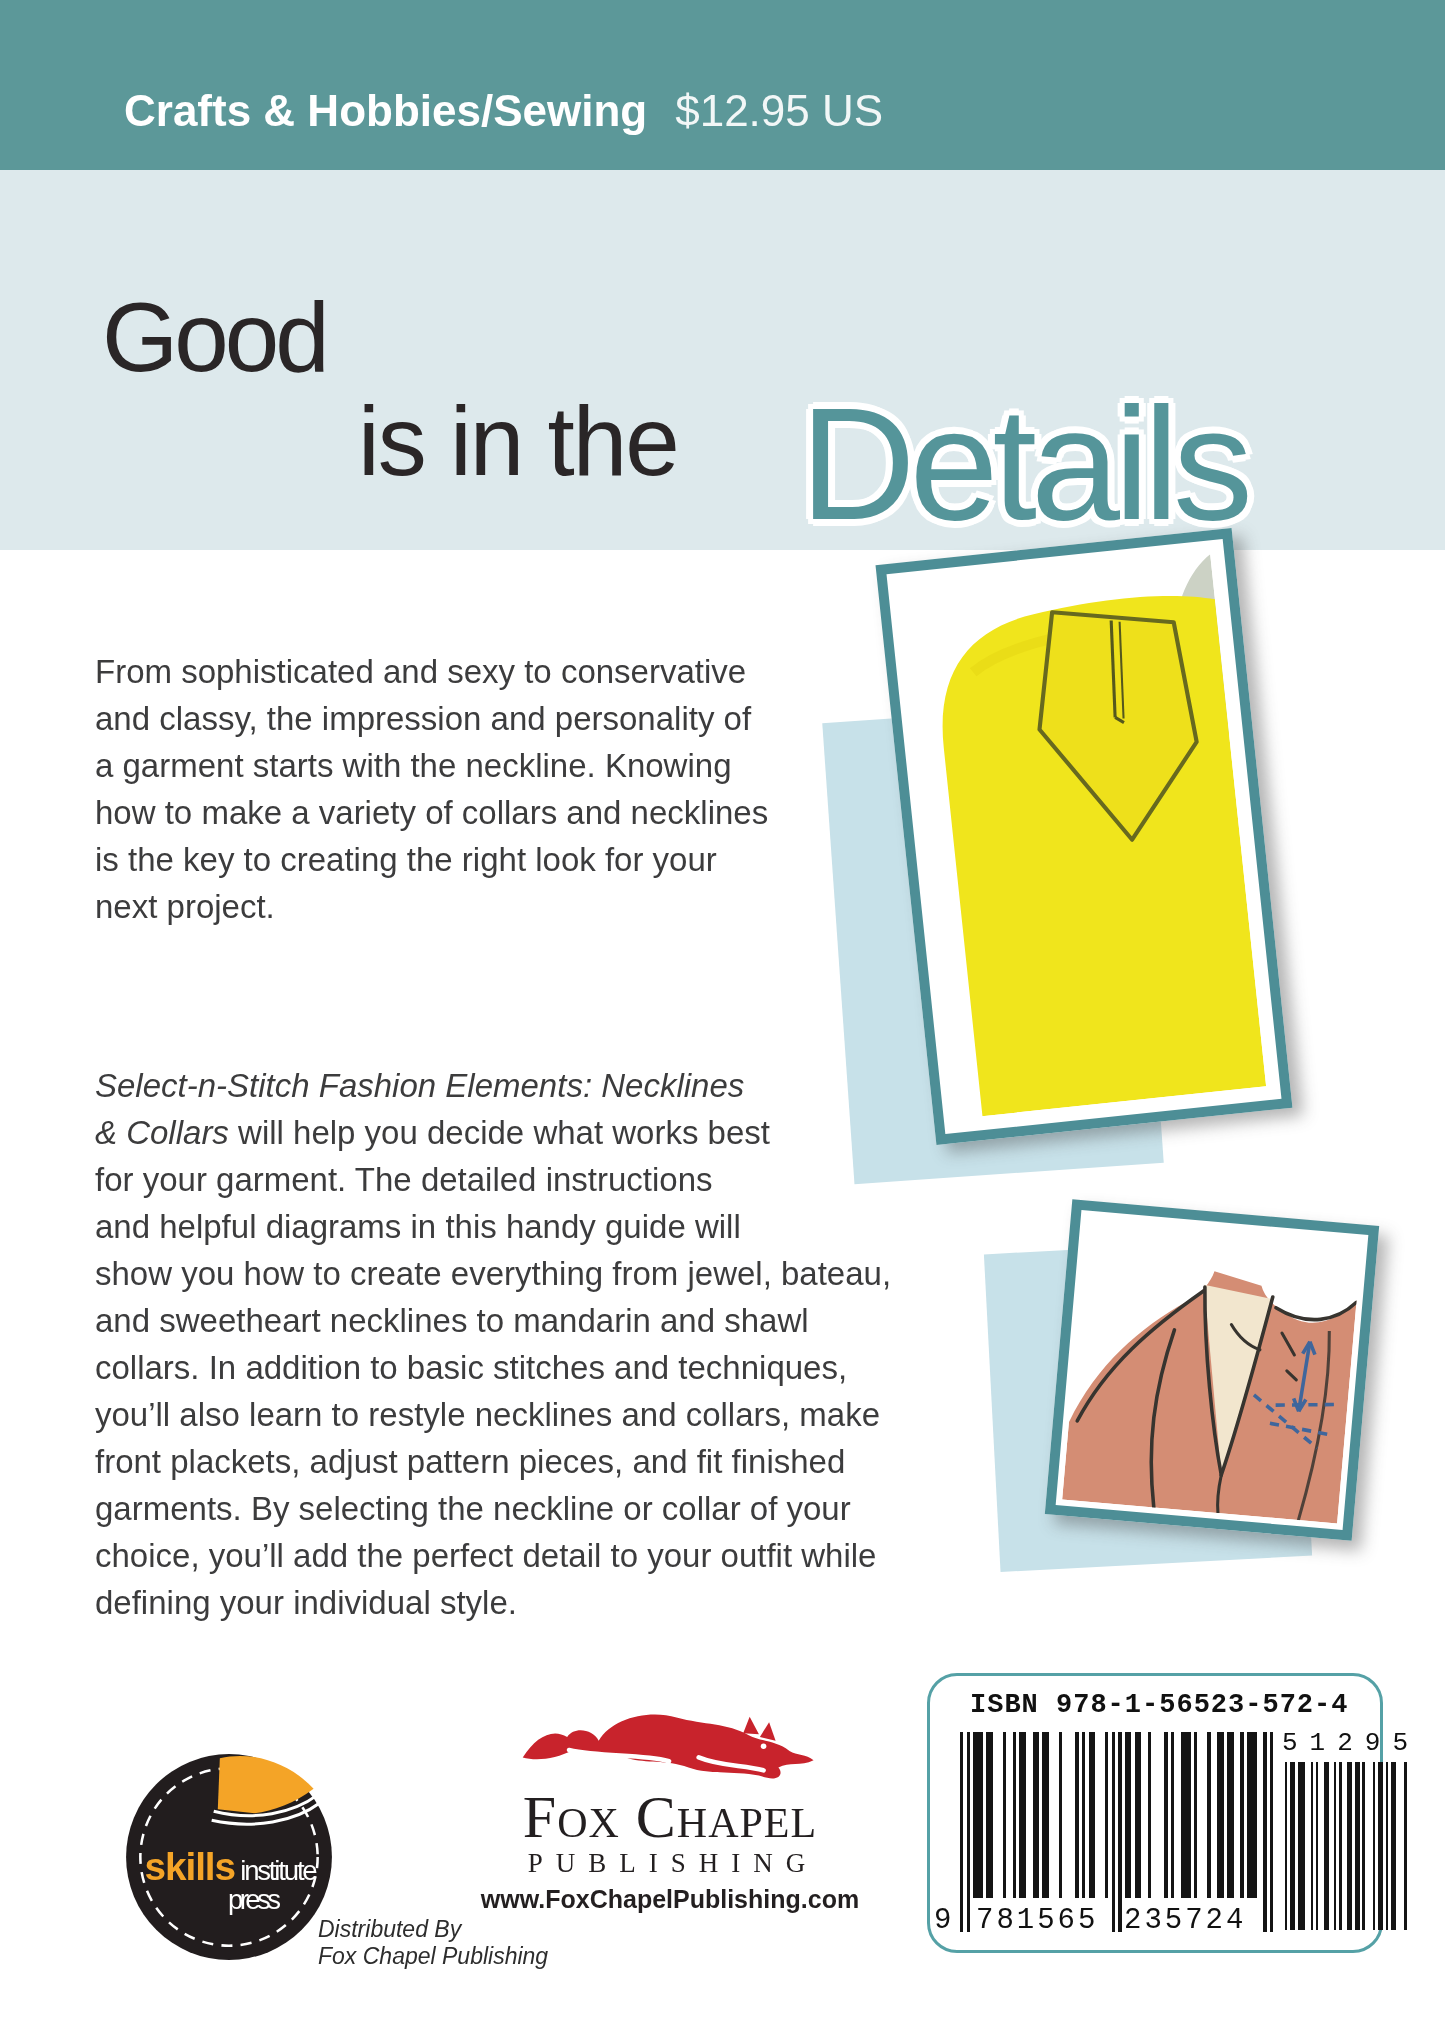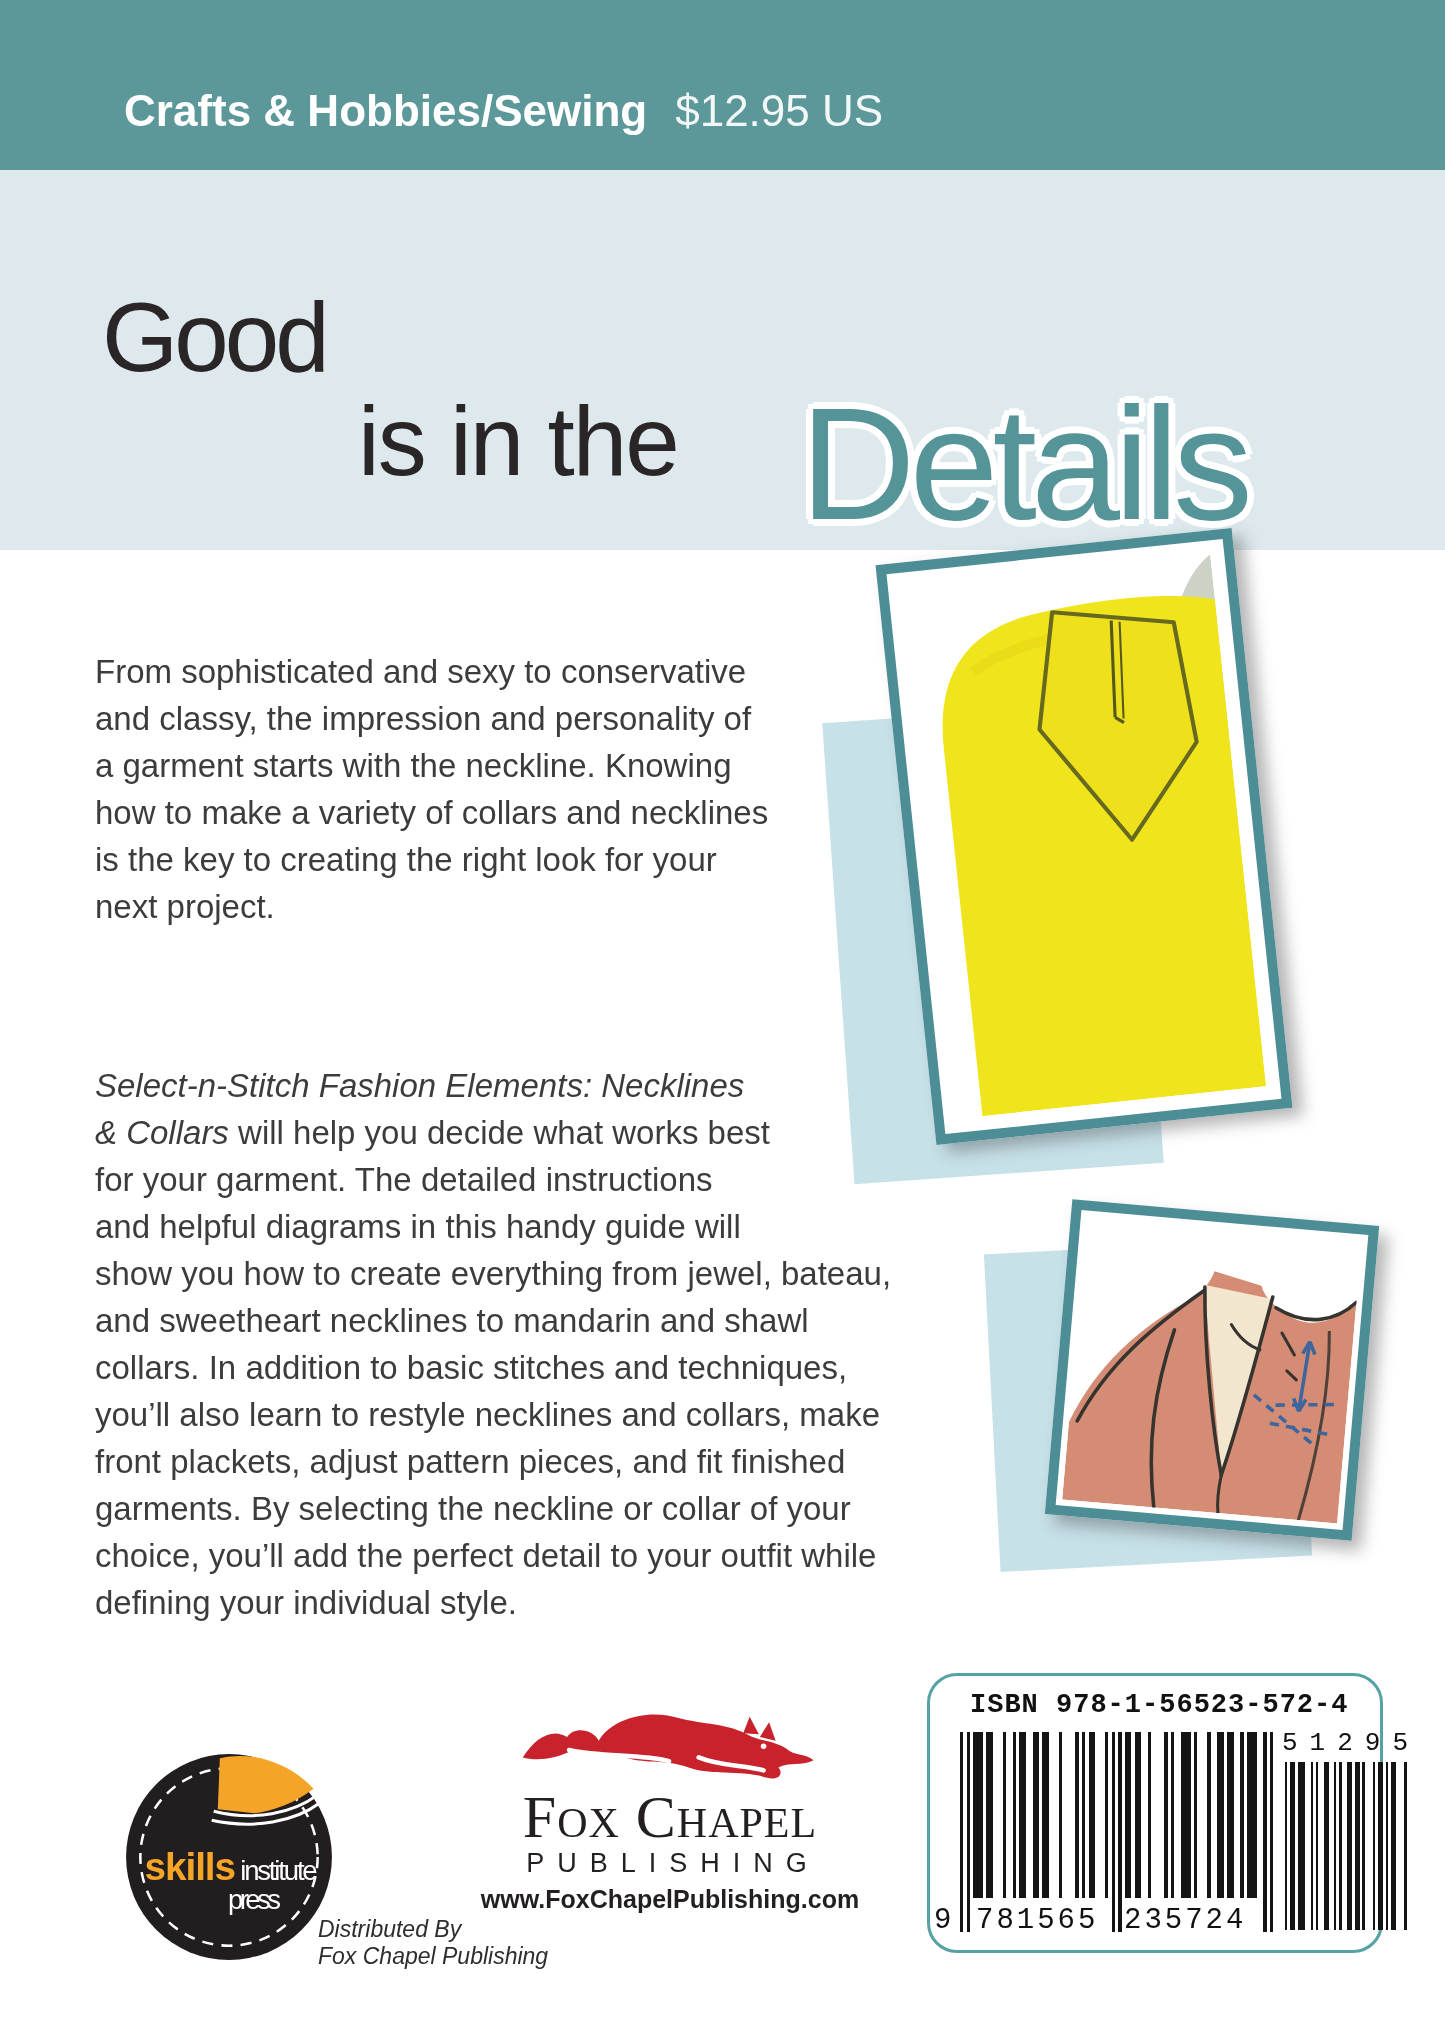--- a/index.html
+++ b/index.html
@@ -35,21 +35,21 @@
   #card2{left:1058px;top:1212px;width:276px;height:284px;transform:rotate(5deg);padding:6px;}
   .photocard svg{display:block;width:100%;height:100%;}
   
   #skillslogo{position:absolute;left:122px;top:1748px;width:214px;height:214px;}
   #distnote{position:absolute;left:318px;top:1916px;font-size:23px;line-height:27px;
             font-style:italic;color:#2d2d2d;}
   #foxblock{position:absolute;left:478px;top:1700px;width:384px;text-align:center;color:#231f20;}
   #foxblock svg{display:block;margin:0 auto;}
   .fox-name{font-family:"Liberation Serif",serif;font-variant:small-caps;font-size:60px;
             line-height:58px;letter-spacing:1px;}
-  .fox-pub{font-family:Liberation Sans, sans-serif;font-size:27px;letter-spacing:13px;
+  .fox-pub{font-family:Liberation Serif, serif;font-size:27px;letter-spacing:13px;
            margin-top:2px;margin-left:6px;}
   .fox-web{font-size:25px;font-weight:bold;margin-top:6px;letter-spacing:0;}
   
   #bcbox{position:absolute;left:927px;top:1673px;width:450px;height:274px;background:#fff;
          border:3px solid #55a1a6;border-radius:30px;}
   #bc-isbn{position:absolute;left:40px;top:14px;font-family:"Liberation Mono","DejaVu Sans Mono",monospace;
            font-size:27px;font-weight:bold;letter-spacing:1px;color:#111;white-space:nowrap;}
   #bc-main{position:absolute;left:30px;top:56px;width:316px;height:200px;}
   .barrow{position:absolute;left:0;top:0;display:flex;}
   .bar{flex:0 0 auto;}

